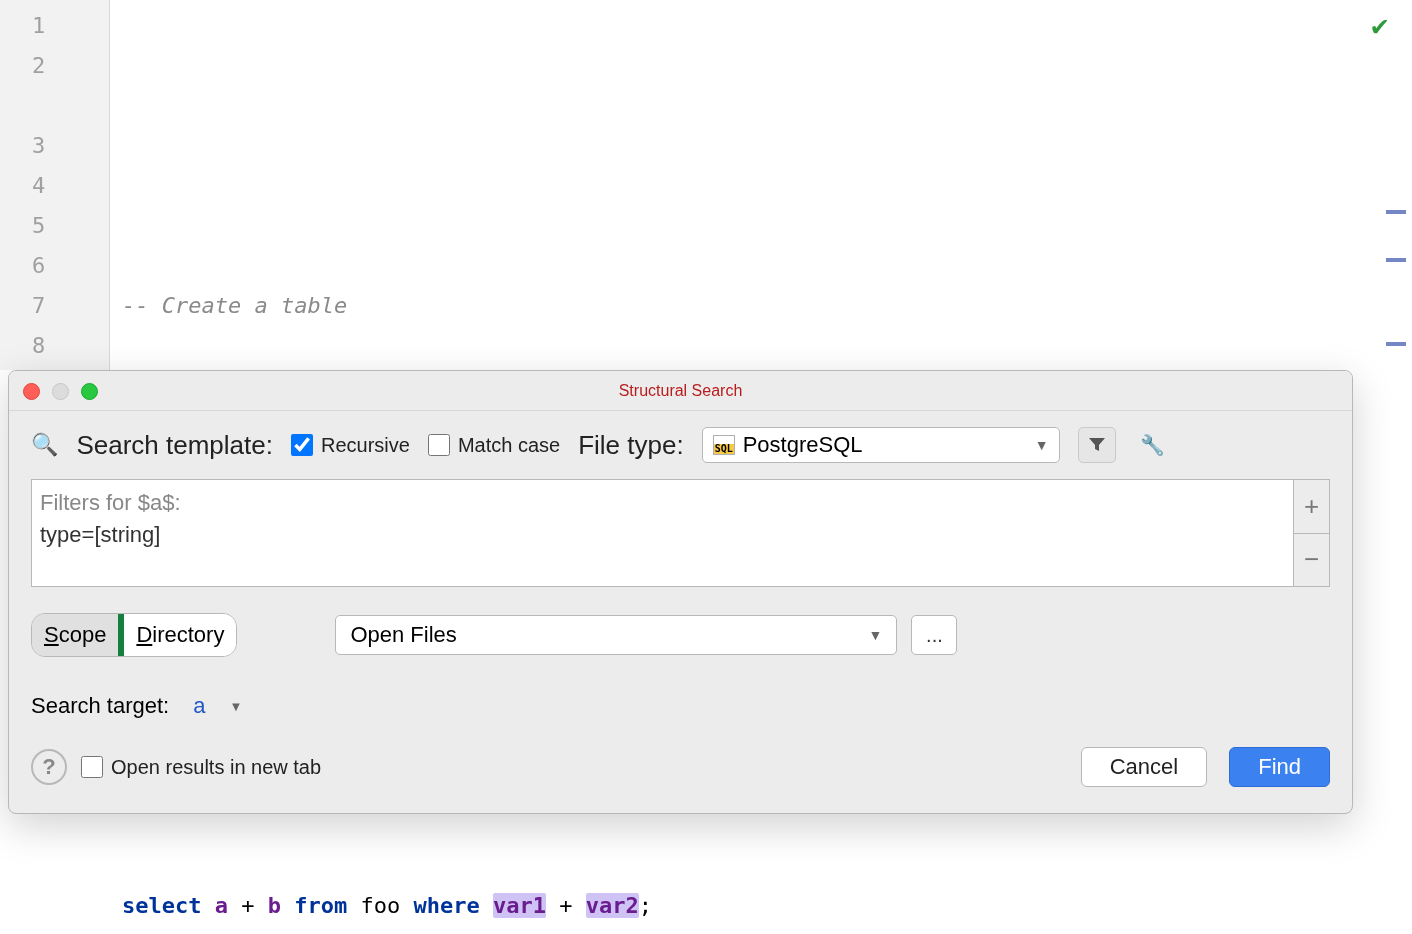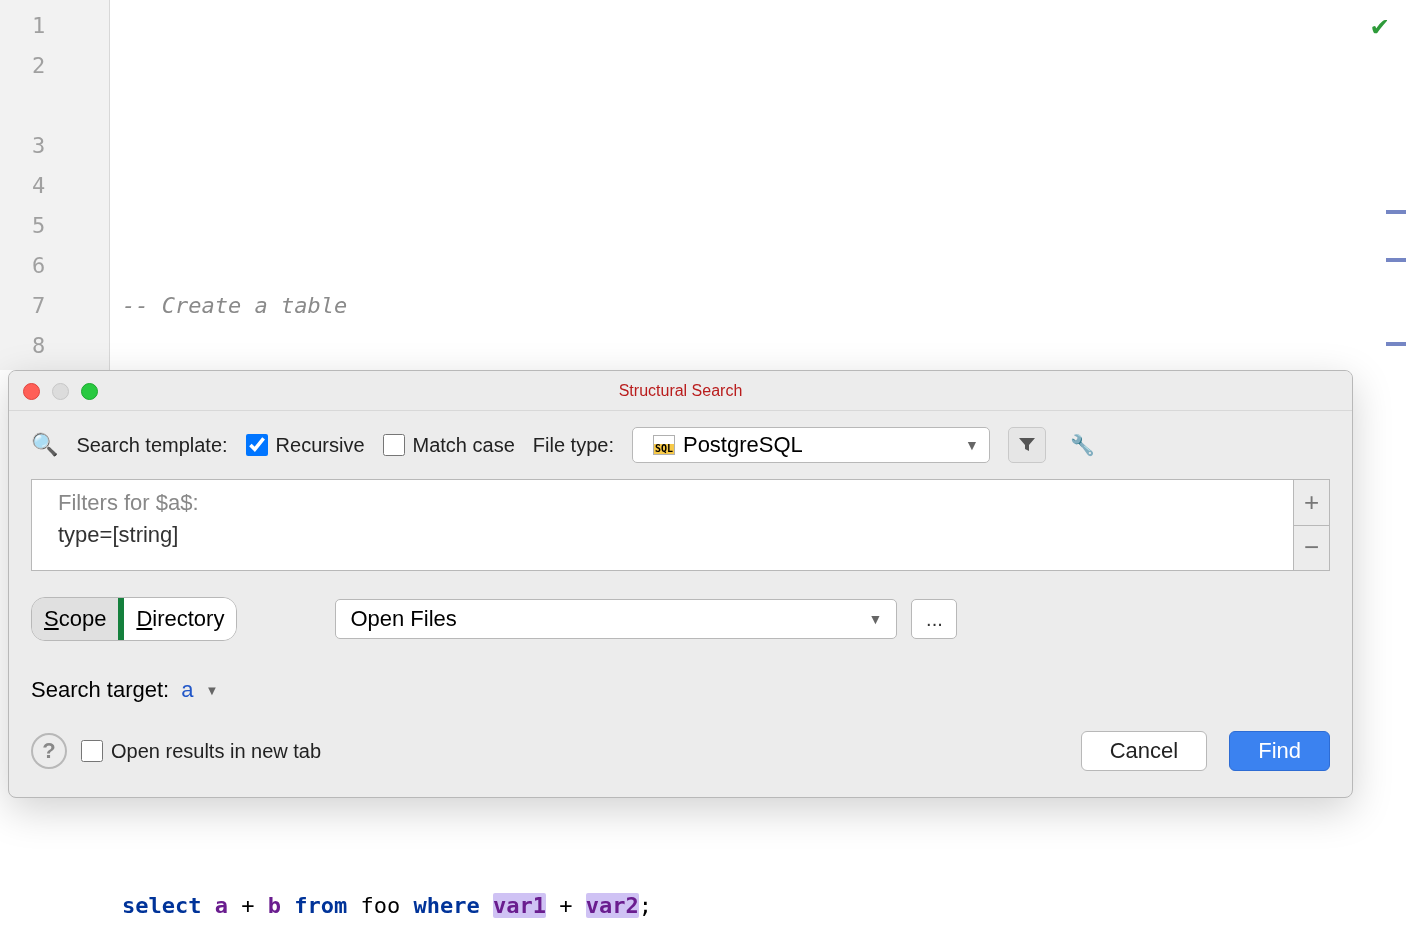--- a/index.html
+++ b/index.html
@@ -101,35 +101,35 @@
 .dot.red { background: #ff5f57; border:1px solid #e0443e; }
 .dot.gray { background: #dcdcdc; border:1px solid #c7c7c7; }
 .dot.green { background: #28c940; border:1px solid #1ba82e; }
 
 .toolbar {
   display: flex;
   align-items: center;
   gap: 18px;
   padding: 16px 22px;
 }
-.toolbar .lbl { font-size: 20px; color: #222; }
+.toolbar .lbl { font-size: 26px; color: #222; }
 .sicon { color: #8a8a8a; font-size: 22px; }
 .chk { display: flex; align-items: center; gap: 8px; }
 .chk input { width: 22px; height: 22px; }
 .chk span { font-size: 20px; color: #222; }
 .filetype {
   display: flex; align-items: center;
   background: #fff;
   border: 1px solid #b8b8b8;
   border-radius: 5px;
   height: 36px;
   width: 358px;
   padding: 0 10px;
 }
-.filetype .ft-icon { font-size:16px; margin-right:8px;margin-left:10px; }
+.filetype .ft-icon { font-size:16px; margin-right:8px; }
 .filetype .ft-label { font-size: 22px; flex:1; }
 .filetype .ft-caret { color:#666; font-size:14px; }
 .icon-btn {
   width: 38px; height: 36px;
   border:1px solid #c9c9c9;
   border-radius:5px;
   display:flex; align-items:center; justify-content:center;
   color:#555; font-size:20px;
   background:#e6e6e6;
 }
@@ -158,22 +158,22 @@
   color: #6a6a6a;
   padding: 2px 8px;
   border-radius: 4px;
   margin-left: 4px;
 }
 .tmpl-pane .cursor {
   display:inline-block; width:1px; height:26px; background:#000; vertical-align:middle; margin-left:6px;
 }
 .filter-pane {
   flex: 1;
-  height: 92px;
-  padding: 10px 26px;
+  height: 108px;
+  padding: 10px 8px;
   font-size: 22px;
   color:#333;
   border-left:1px solid #b8b8b8;
 }
 .filter-pane .flabel { color:#888; margin-bottom:6px; }
 .side-btns {
   display:flex; flex-direction:column;
   width:36px;
   border:1px solid #b8b8b8;
   border-left:none;
@@ -199,21 +199,21 @@
   height:40px; width:562px; padding:0 14px;
 }
 .combo span { font-size:22px; }
 .combo .caret { color:#666; font-size:14px; }
 .dots {
   width:46px; height:40px; background:#fff; border:1px solid #b8b8b8;
   border-radius:5px; display:flex; align-items:center; justify-content:center;
   font-size:20px; color:#333;
 }
 
-.target-row { padding: 26px 22px 10px 22px; font-size:22px; display:flex; align-items:center; gap:12px; }
+.target-row { padding: 26px 22px 10px 22px; font-size:22px; display:flex; align-items:center; gap:24px; }
 .target-row .val { color:#2257c8; }
 .target-row .caret { color:#666; font-size:13px; }
 
 .footer {
   display:flex; align-items:center; justify-content:space-between;
   padding: 18px 22px 26px 22px;
 }
 .footer-left { display:flex; align-items:center; gap:14px; }
 .help {
   width:36px; height:36px; border:2px solid #b8b8b8; border-radius:50%;

